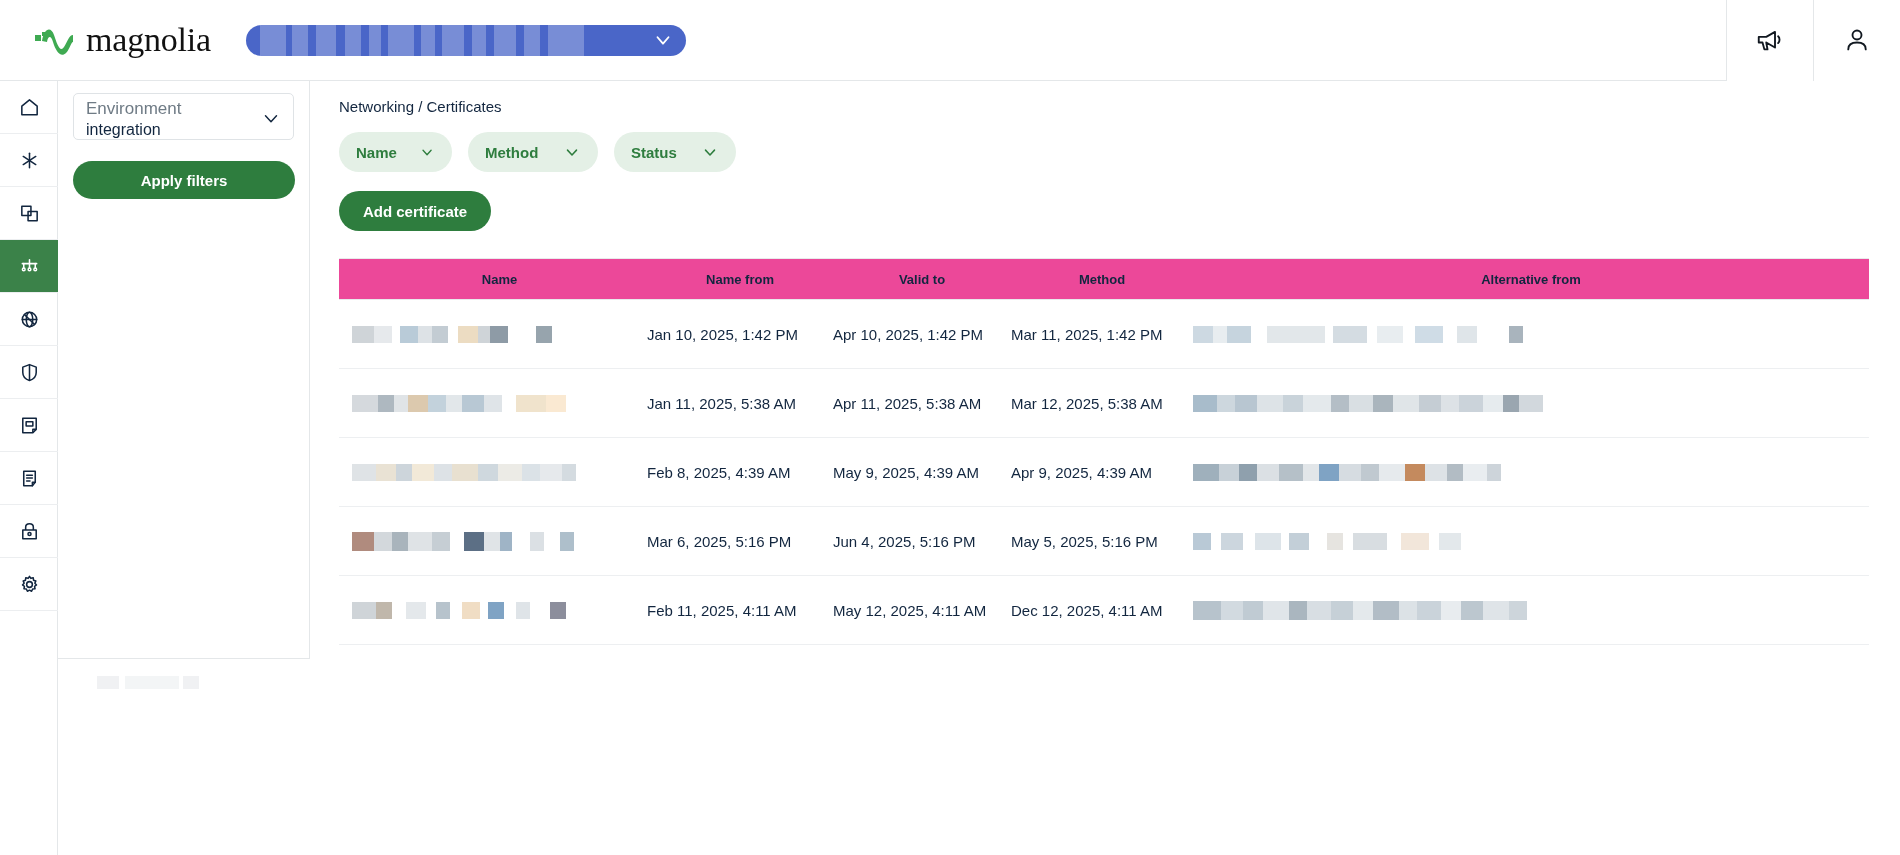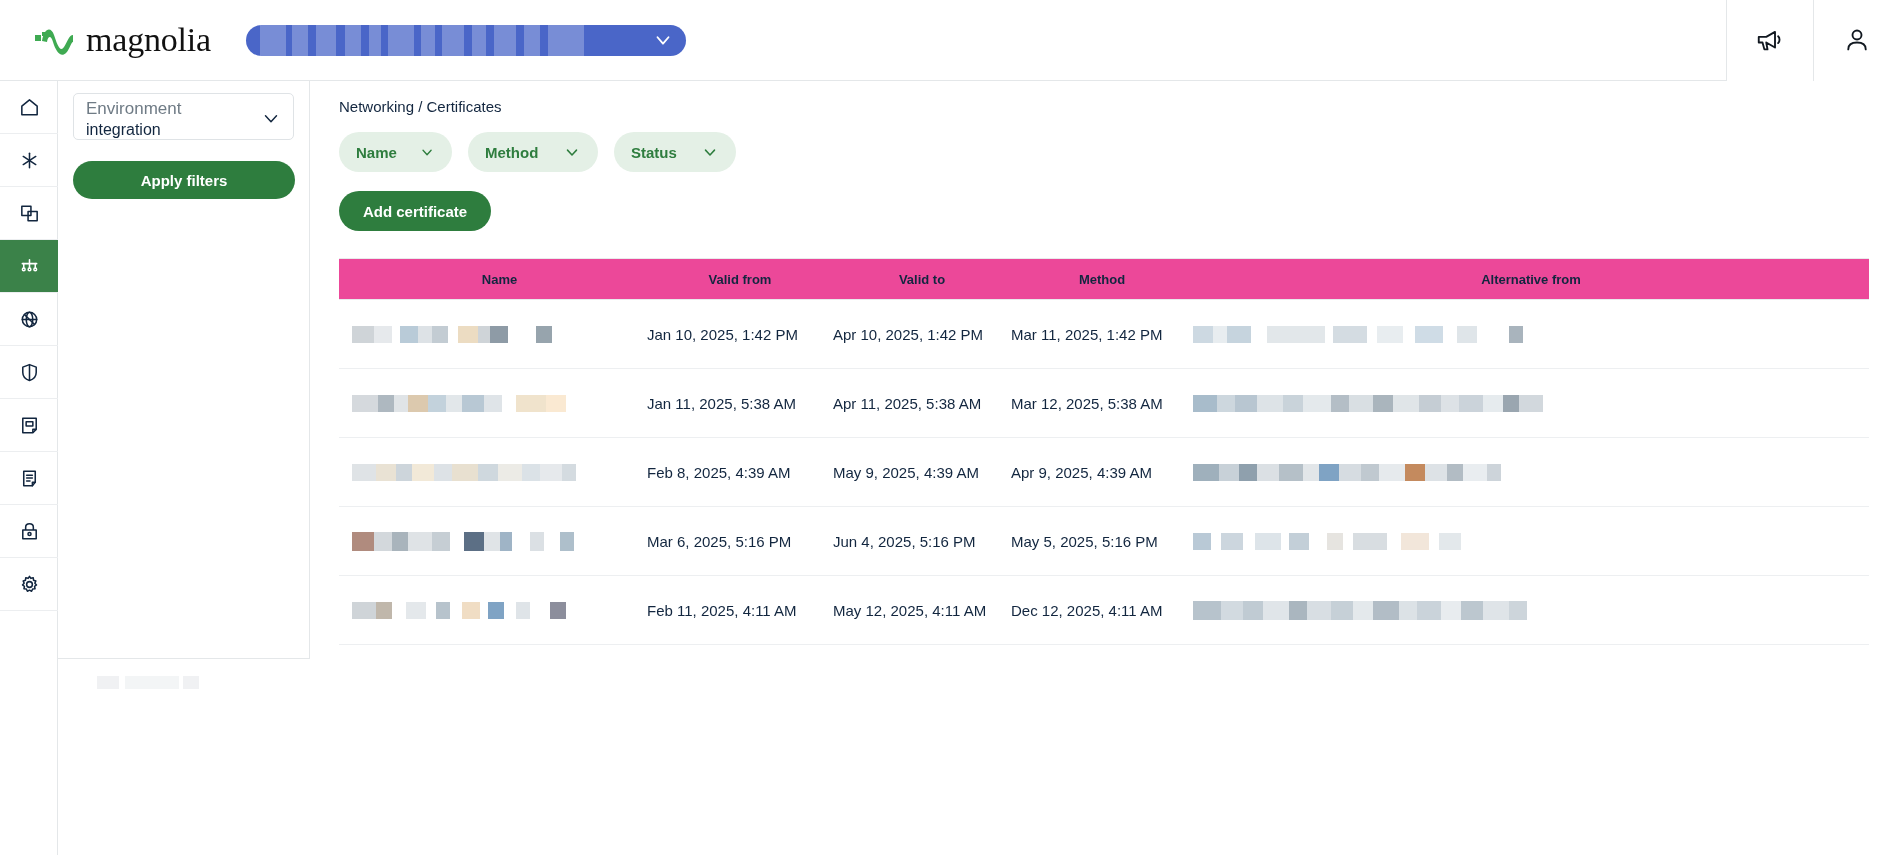--- a/index.html
+++ b/index.html
@@ -377,21 +377,21 @@
     </button>
   </div>
 
   <button class="add-btn">Add certificate</button>
 
   <div class="tablewrap">
     <table>
       <thead>
         <tr>
           <th class="c-name">Name</th>
-          <th class="c-from">Valid from</th>
+          <th class="c-from">Name from</th>
           <th class="c-to">Valid to</th>
           <th class="c-renew">Method</th>
           <th class="c-alt">Alternative from</th>
         </tr>
       </thead>
       <tbody>
 
         <tr>
           <td class="c-name">
             <div class="redact">

